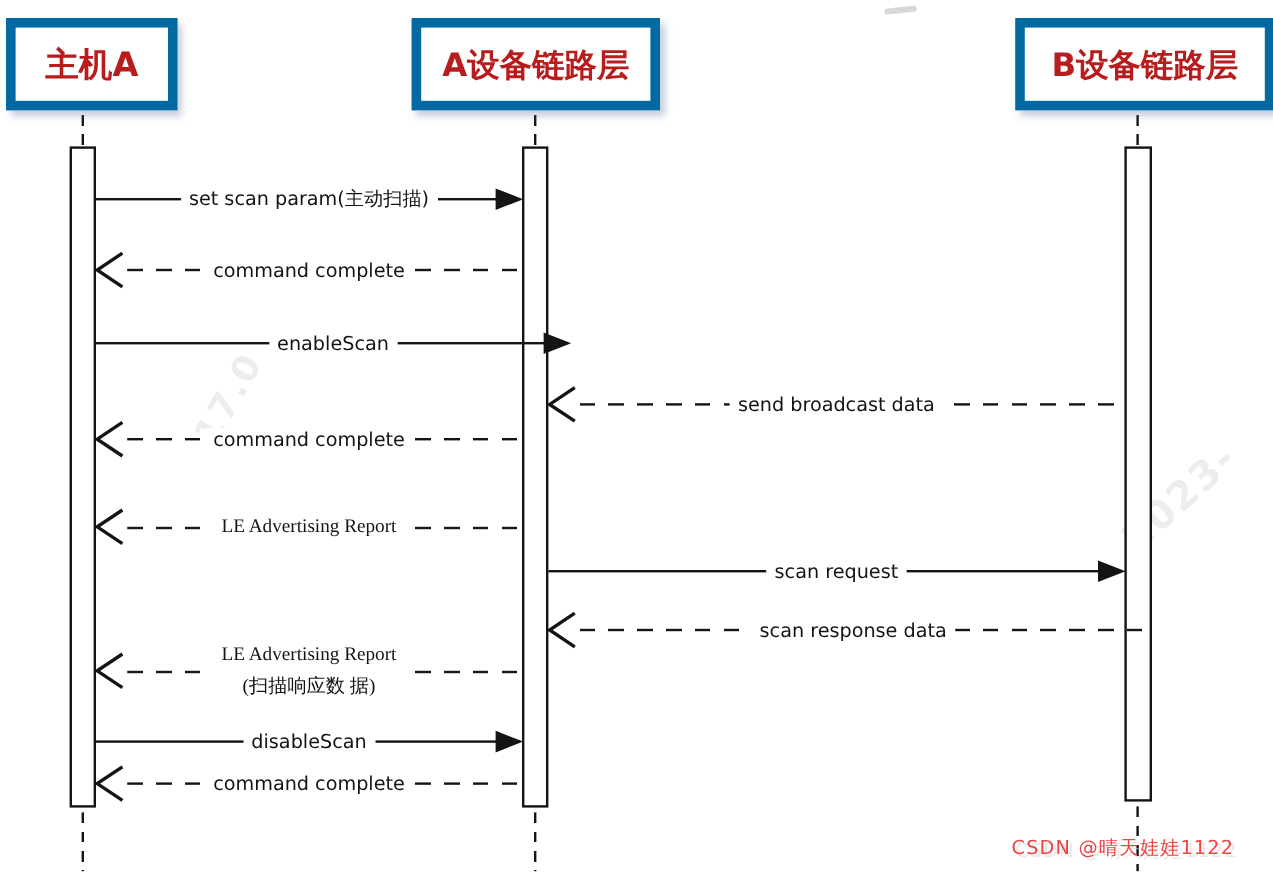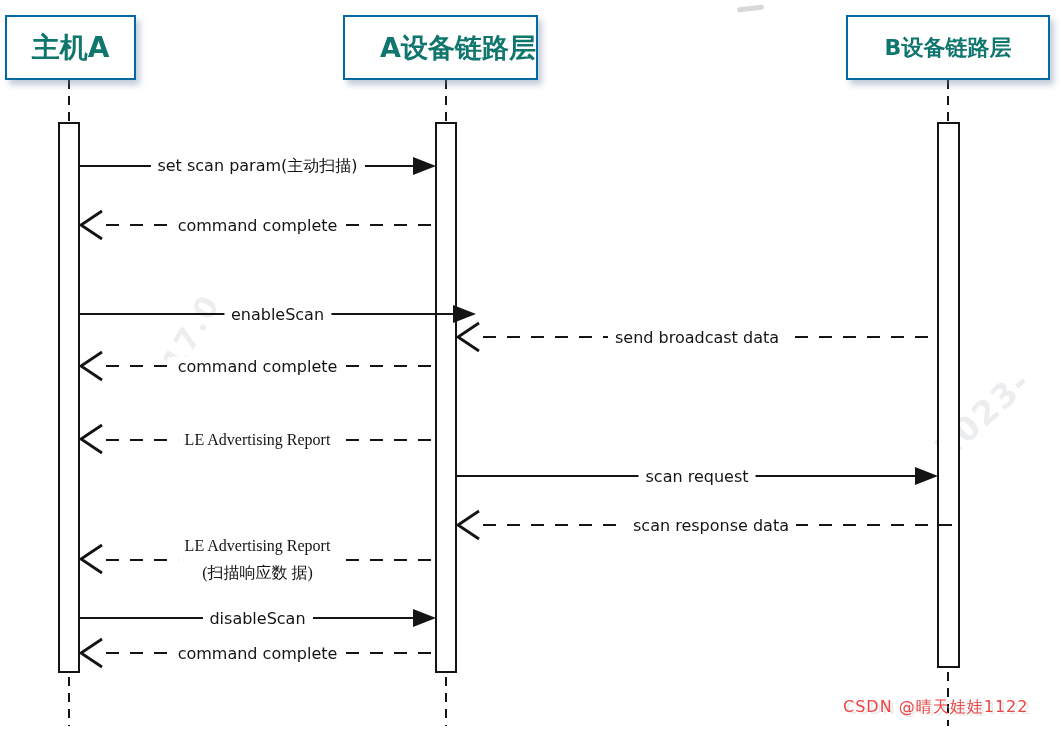--- a/index.html
+++ b/index.html
@@ -4,27 +4,27 @@
 <style>
   html,body { margin:0; padding:0; background:#ffffff; }
   .stage {
     position:relative; width:1061px; height:730px; background:#ffffff;
     overflow:hidden; font-family:"DejaVu Sans", sans-serif; color:#141414;
   }
 
   
   .actor-box {
     position:absolute; top:15px; height:61px; background:#fff;
-    border:2px solid #0369a1; display:flex; align-items:center; justify-content:center;
-    font-weight:bold; color:#0f766e; z-index:5;
+    border:8px solid #0369a1; display:flex; align-items:center; justify-content:center;
+    font-weight:bold; color:#b91c1c; z-index:5;
     box-shadow:4px 5px 6px rgba(110,130,165,0.40);
   }
   .actor-host   { left:5px;   width:127px; font-size:28px; }
-  .actor-a-ll   { left:343px; width:191px; font-size:27px;justify-content:flex-end; }
-  .actor-b-ll   { left:846px; width:200px; font-size:22px;text-align:right; }
+  .actor-a-ll   { left:343px; width:191px; font-size:27px; }
+  .actor-b-ll   { left:846px; width:200px; font-size:27px;text-align:right; }
 
   
   .lifeline {
     position:absolute; width:2px; z-index:1;
     background:repeating-linear-gradient(to bottom,#141414 0 9px, transparent 9px 16px);
   }
   .ll-host-top { left:68px;  top:80px;  height:42px; }
   .ll-a-top    { left:445px; top:80px;  height:42px; }
   .ll-b-top    { left:947px; top:80px;  height:42px; }
   .ll-host-bot { left:68px;  top:677px; height:49px; }
@@ -61,21 +61,21 @@
     width:0; height:0;
     border-top:9px solid transparent; border-bottom:9px solid transparent;
     border-left:23px solid #141414;
   }
   
   .ah-open { position:absolute; left:-3px; top:50%; transform:translateY(-50%); line-height:0; }
 
   
   .m1  { left:80px;  width:355px; top:148px; }
   .m2  { left:80px;  width:355px; top:207px; }
-  .m3  { left:80px;  width:395px; top:296px; }
+  .m3  { left:80px;  width:395px; top:268px; }
   .m4  { left:457px; width:480px; top:319px; }
   .m5  { left:80px;  width:355px; top:348px; }
   .m6  { left:80px;  width:355px; top:410px; }
   .m7  { left:457px; width:480px; top:458px; }
   .m8  { left:457px; width:480px; top:507px;padding-left:28px; }
   .m9  { left:80px;  width:355px; top:530px; }
   .m10 { left:80px;  width:355px; top:600px; }
   .m11 { left:80px;  width:355px; top:635px; }
 
   

